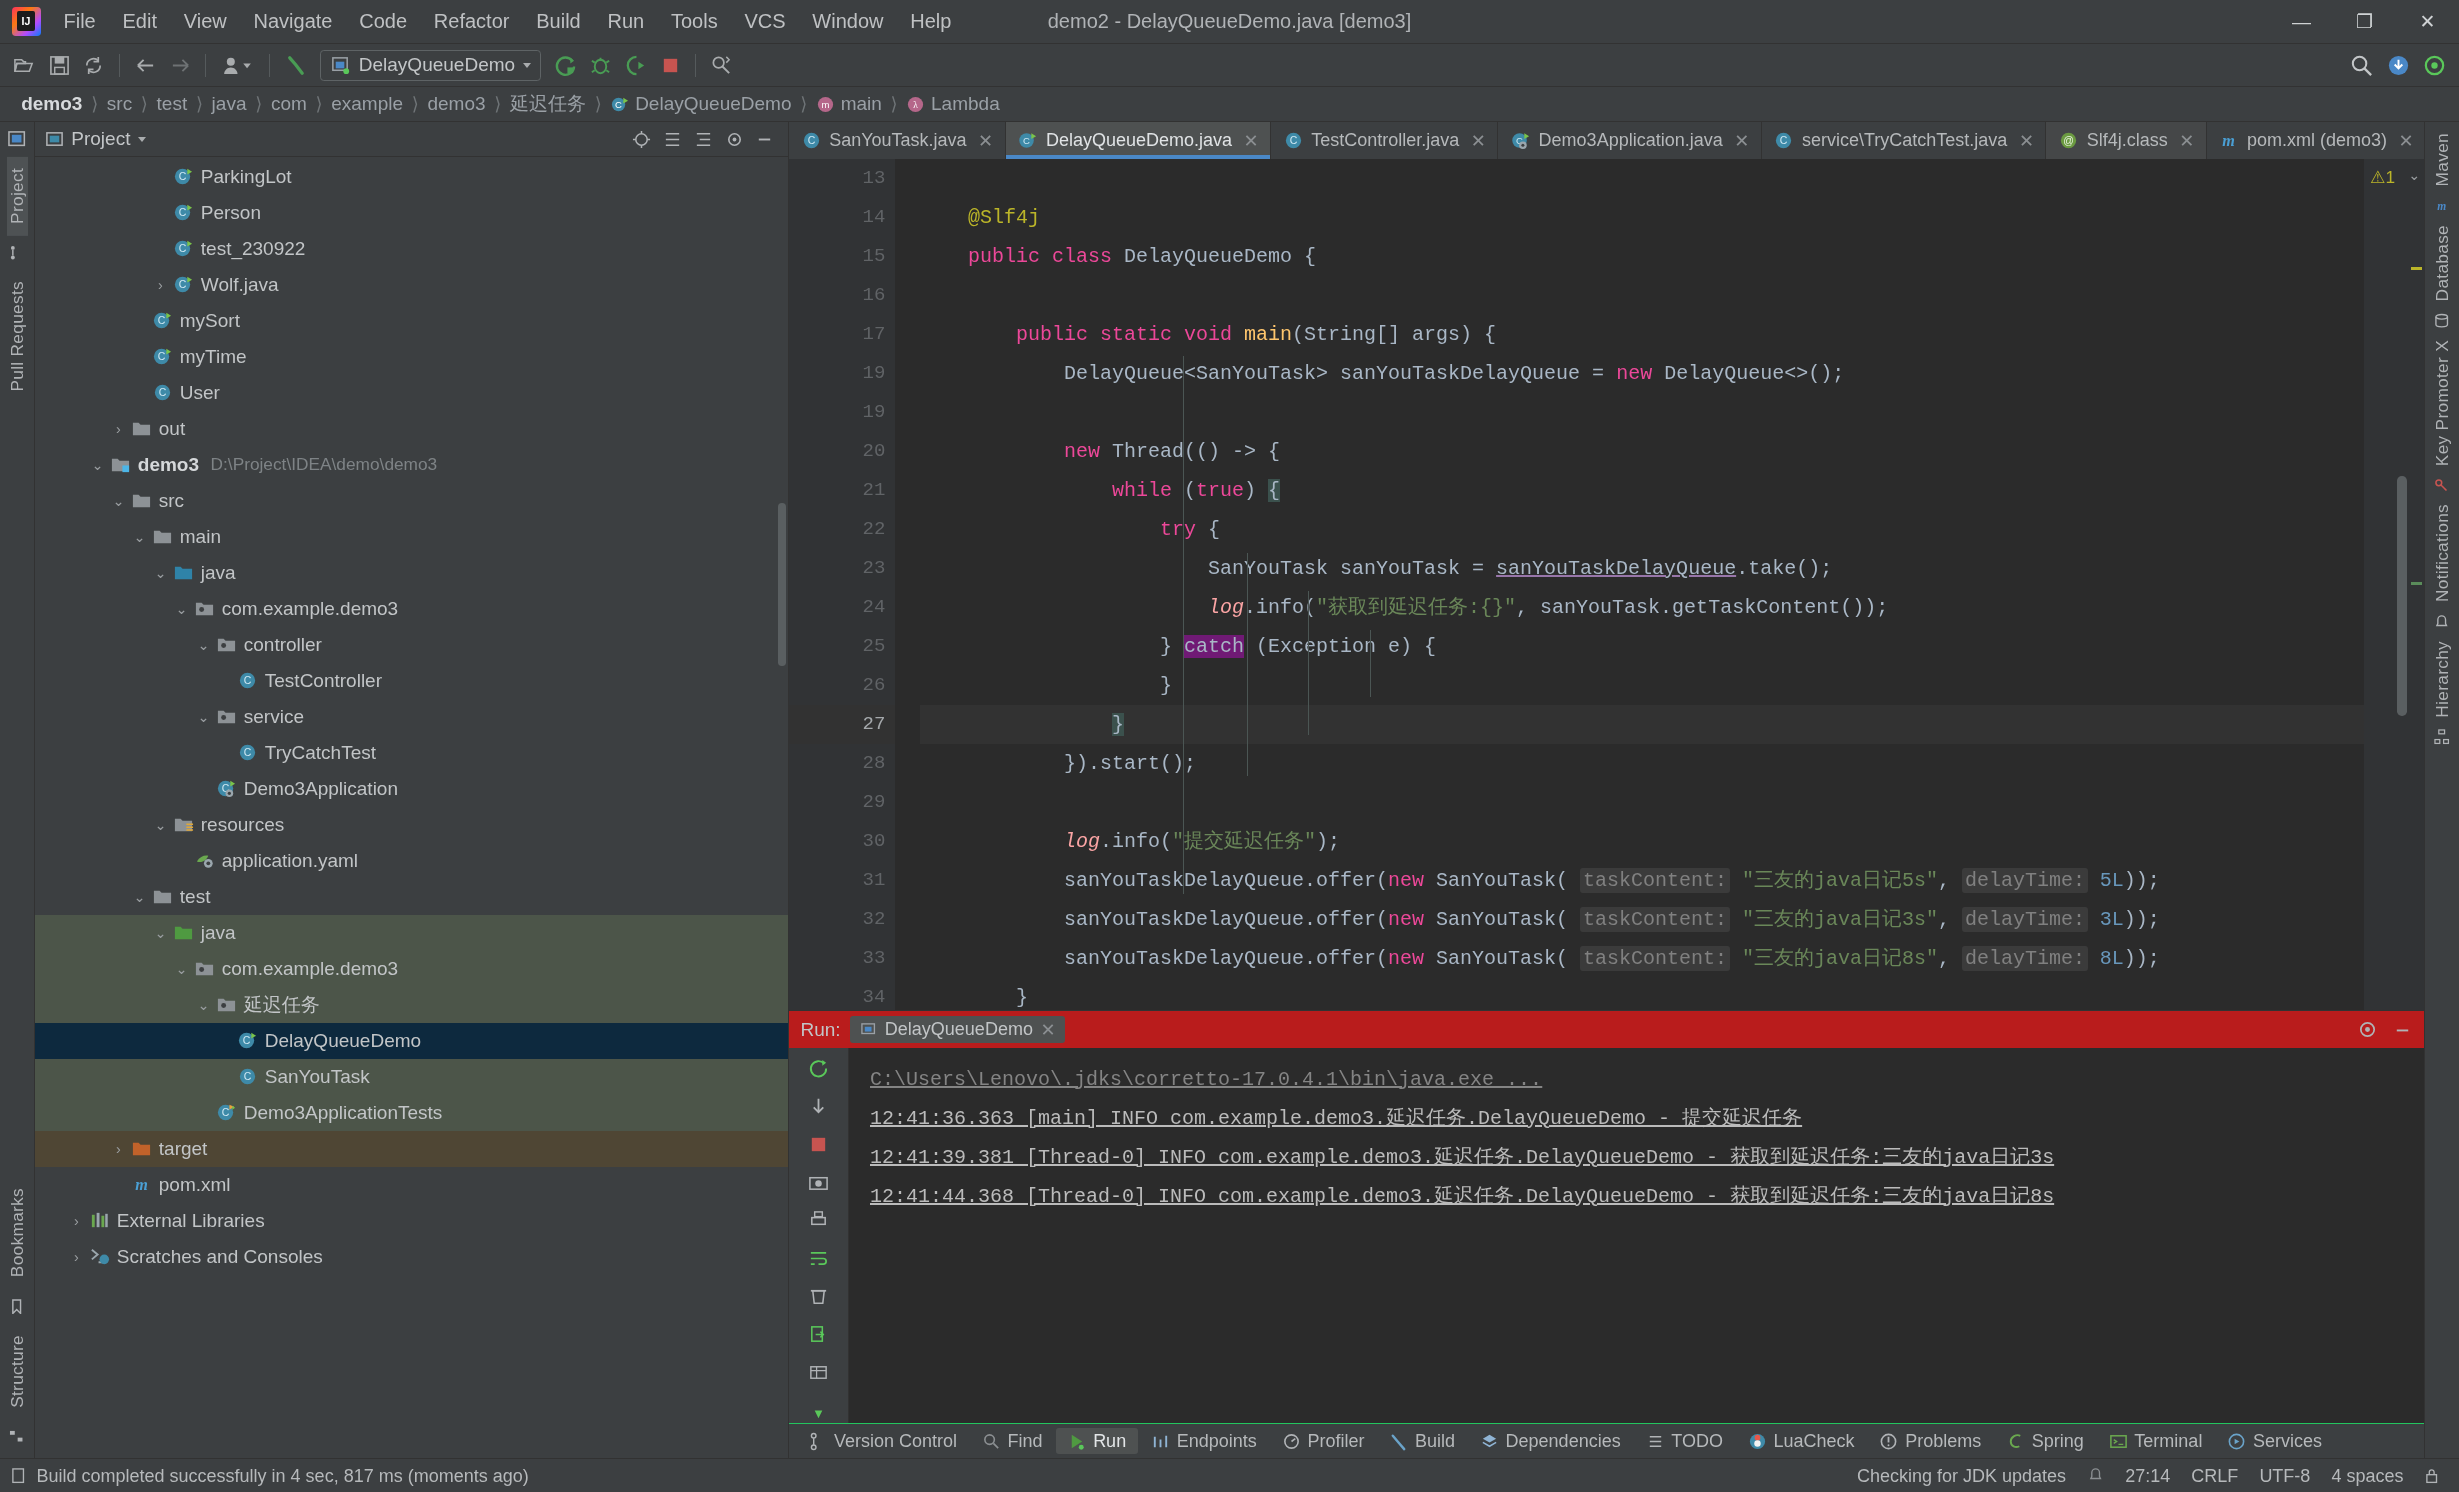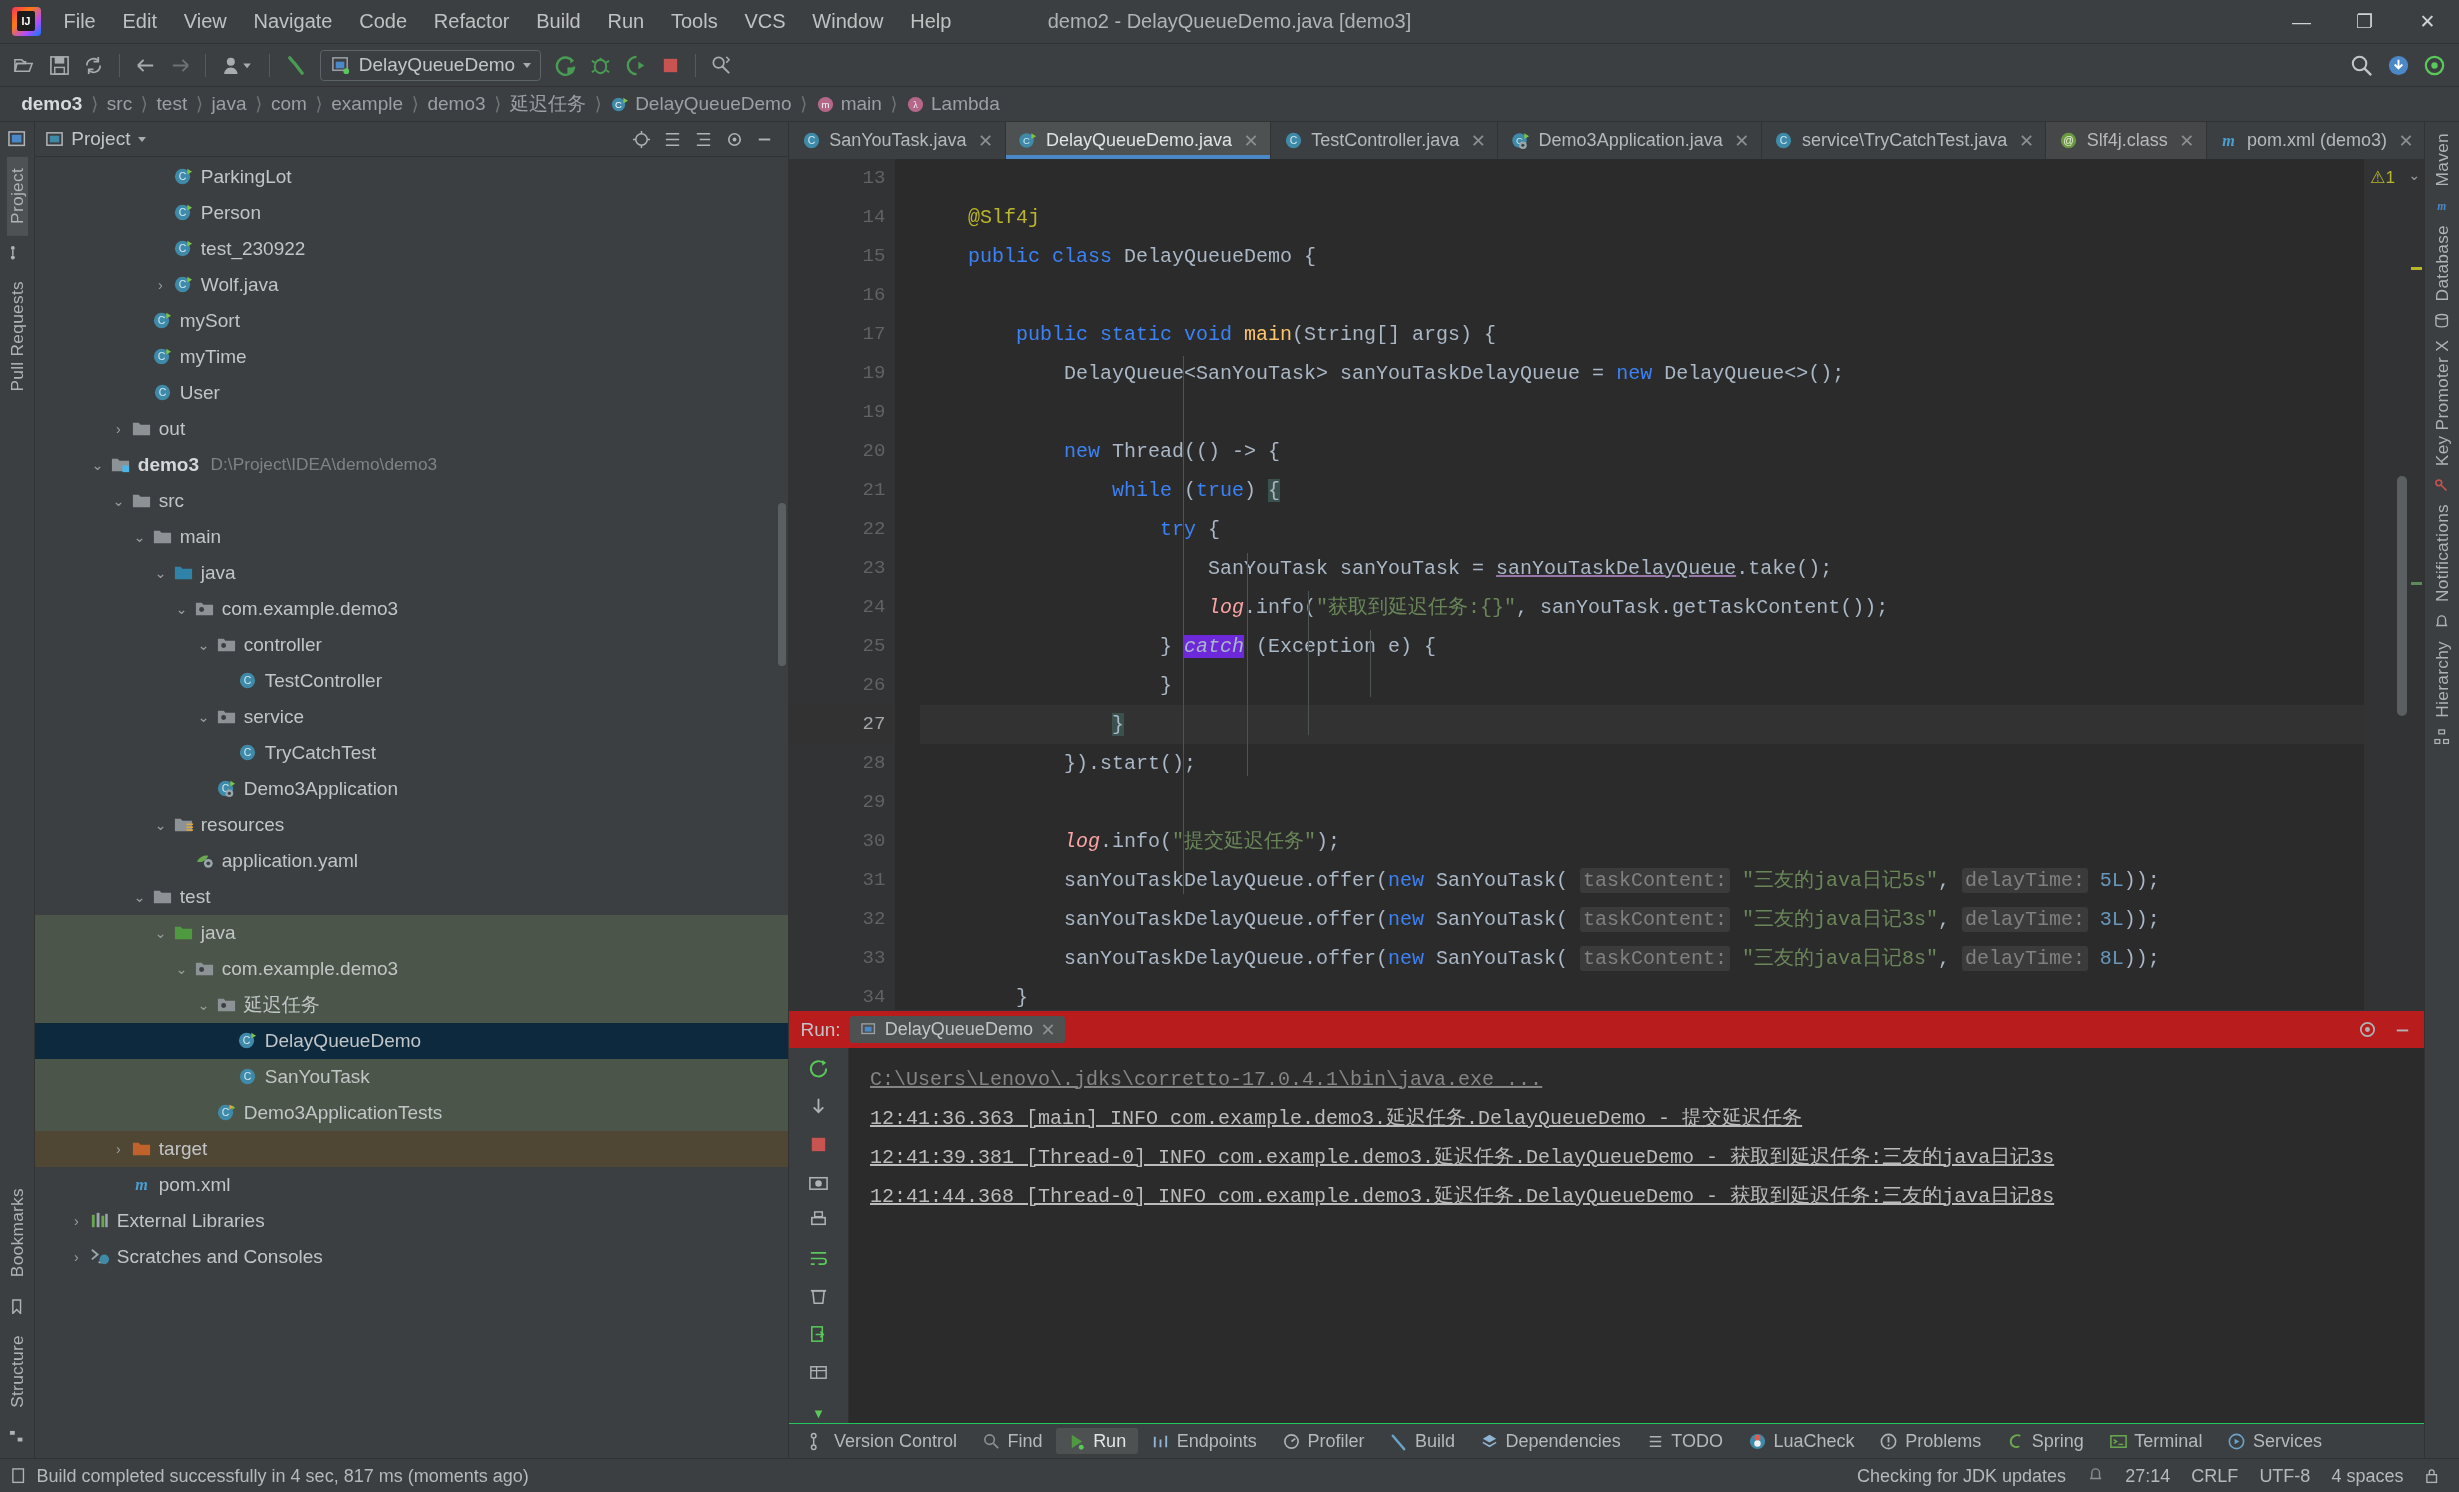--- a/index.html
+++ b/index.html
@@ -99,30 +99,30 @@
   .ln .runmark { position:absolute; right:-27px; top:11.5px; width:0;height:0;
         border-left:11.5px solid #499c54; border-top:6.7px solid transparent;
         border-bottom:6.7px solid transparent; }
   .ln .fold { position:absolute; right:-56px; top:12.5px; width:14.4px;height:14.4px;
         border:1px solid #6e7274; color:#8b8f92; font-size:11.5px; line-height:12.5px;
         text-align:center; }
   .code { flex:1 1 auto; background:#2b2b2b; font-family:"Liberation Mono", monospace;
           font-size:20px; position:relative; overflow:hidden; padding-left:25px; }
   .cl { height:39px; line-height:39px; white-space:pre; color:#a9b7c6; }
   .cl.cur { background:#323232; }
-  .k { color:#3b82f6;text-align:right; }  
+  .k { color:#ec4899;text-align:right; }  
   .s { color:#6a8759; }  
   .n { color:#6897bb; }  
   .a { color:#bbb529; }  
   .f { color:#ffc66d; }  
   .fld { color:#fca5a5; font-style:italic; } 
   .hint { color:#808080; background:#3b3b3b; border-radius:2.9px; padding:1px 2.9px; }
   .ul { text-decoration:underline; text-decoration-color:#9876aa; }
   .hl { background:#3b514d; }
-  .hlb { background:#6d28d9;font-style:italic; }
+  .hlb { background:#701a75; }
   .ind { position:absolute; top:0; bottom:0; width:1px; background:#4b5654; }
   .rgut { width:60px; flex:0 0 60px; background:#313335; position:relative; }
   .rgut .warn { position:absolute; top:7.7px; right:29px; font-size:17.3px; color:#bbb529; }
   .rgut .chev { position:absolute; right:5.8px; font-size:14.4px; color:#9a9ea1; }
   .rgut .sbar { position:absolute; right:17.3px; top:317px; width:9.6px; height:240px;
                 background:#5a5f61; border-radius:4.8px;}
   .rgut .mark { position:absolute; right:1.9px; width:11.5px; height:2.9px; }
 
   
   .runpanel { height:413px; flex:0 0 413px; background:#2b2b2b; display:flex; flex-direction:column;

